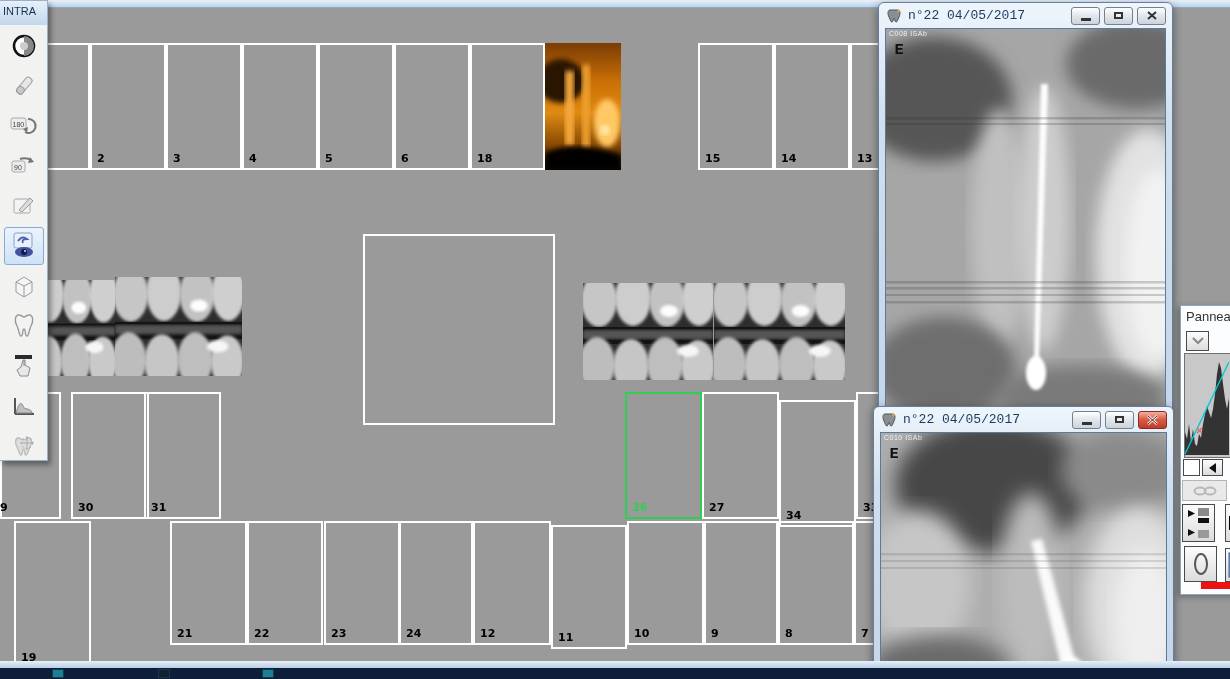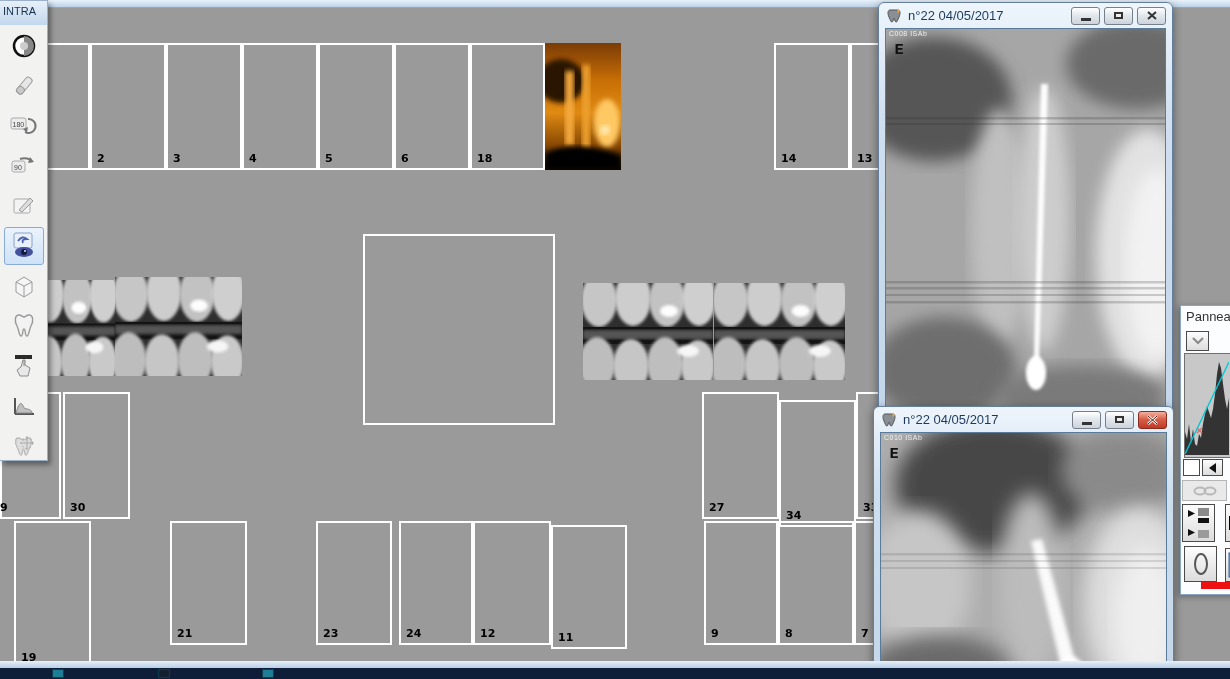--- a/index.html
+++ b/index.html
@@ -21,21 +21,21 @@
   
   .toolbar{position:absolute;left:0;top:0;width:47px;height:459px;background:#f2f2f0;
        border:1px solid #9ab0c8;border-left:none;box-shadow:3px 4px 5px rgba(0,0,0,.38);z-index:20;}
   .tb-head{height:24px;background:linear-gradient(#e7f0fa,#c2d7ec);color:#16334f;
        font-size:11px;padding:4px 8px 0 3px;box-sizing:border-box;}
   .ticon{width:38px;height:36px;margin:2px auto 2px auto;display:flex;align-items:center;justify-content:center;border:1px solid transparent;border-radius:3px;}
   .ticon.sel{background:linear-gradient(#eaf3fd,#cfe2f6);border-color:#86abd6;}
   
   .win{position:absolute;background:linear-gradient(#eef5fc,#cfdfef 30%,#c4d6e9);
        border:1px solid #64809e;border-radius:6px 6px 0 0;box-shadow:0 3px 10px rgba(0,0,0,.45);z-index:30;}
-  .tbar{height:25px;display:flex;align-items:center;padding:0 6px 0 7px;gap:6px;}
+  .tbar{height:25px;display:flex;align-items:center;padding:0 6px 0 7px;gap:6px;font-family:Liberation Mono, monospace;}
   .ttl{font-size:13px;color:#1c3a5e;white-space:nowrap;}
   .wbtns{margin-left:auto;display:flex;gap:4px;}
   .wbtn{width:29px;height:18px;border:1px solid #777f88;border-radius:3px;
        background:linear-gradient(#ffffff,#e3e8ee 45%,#ccd3da);display:flex;align-items:center;justify-content:center;box-sizing:border-box;}
   .wbtn.red{background:linear-gradient(#f4b0a0,#dd6síd 0);background:linear-gradient(#f4b0a0,#d85f49 45%,#bf3a26);border-color:#8c2c1c;}
   .g-min{width:10px;height:3px;background:#333;margin-top:7px;}
   .g-max{width:9px;height:7px;border:2px solid #333;box-sizing:border-box;background:#eee;}
   .imgarea{position:absolute;left:6px;right:6px;top:25px;bottom:0;border:1px solid #5a7a9a;
        overflow:hidden;background:#a6a6a6;}
   .imgarea svg{display:block;}
@@ -100,60 +100,75 @@
       </defs>
       <rect width="76" height="127" fill="url(#og)"></rect>
       <ellipse cx="16" cy="38" rx="24" ry="22" fill="#2a1402" filter="url(#ob)"></ellipse>
       <rect x="20" y="28" width="9" height="74" fill="#f5a93c" filter="url(#ob)"></rect>
       <rect x="37" y="22" width="8" height="84" fill="#eda02e" filter="url(#ob)"></rect>
       <ellipse cx="62" cy="80" rx="13" ry="24" fill="#ffc863" filter="url(#ob)"></ellipse>
       <circle cx="60" cy="87" r="5" fill="#ffeab2" filter="url(#ob)"></circle>
       <path d="M0,110 Q30,96 76,112 L76,127 L0,127 Z" fill="#000" filter="url(#ob)"></path>
     </svg>
   </div>
+  <div class="cell" style="left:698px;top:43px;width:76px">
+      <span class="cnum">15</span>
+    </div>
   <div class="cell" style="left:774px;top:43px;width:76px">
       <span class="cnum">14</span>
     </div>
   <div class="cell" style="left:850px;top:43px;width:62px">
       <span class="cnum">13</span>
     </div>
 
   <div class="cell" style="left:0px;top:392px;width:61px">
       <span class="cnum" style="left:-2px">9</span>
     </div>
-  <div class="cell" style="left:63px;top:392px;width:67px">
+  <div class="cell" style="left:71px;top:392px;width:78px">
       <span class="cnum">30</span>
+    </div>
+  <div class="cell" style="left:144px;top:392px;width:77px">
+      <span class="cnum">31</span>
+    </div>
+  <div class="cell green" style="left:625px;top:392px;width:77px">
+      <span class="cnum">36</span>
     </div>
   <div class="cell" style="left:702px;top:392px;width:77px">
       <span class="cnum">27</span>
     </div>
   <div class="cell" style="left:779px;top:400px;width:77px">
       <span class="cnum">34</span>
     </div>
   <div class="cell" style="left:856px;top:392px;width:52px">
       <span class="cnum">33</span>
     </div>
 
   <div class="cell" style="left:14px;top:521px;width:77px;height:148px">
       <span class="cnum">19</span>
     </div>
   <div class="cell" style="left:170px;top:521px;width:77px;height:124px">
       <span class="cnum">21</span>
     </div>
-  <div class="cell" style="left:316px;top:521px;width:76px;height:124px">
+  <div class="cell" style="left:247px;top:521px;width:76px;height:124px">
+      <span class="cnum">22</span>
+    </div>
+  <div class="cell" style="left:324px;top:521px;width:76px;height:124px">
       <span class="cnum">23</span>
     </div>
   <div class="cell" style="left:399px;top:521px;width:74px;height:124px">
       <span class="cnum">24</span>
     </div>
   <div class="cell" style="left:473px;top:521px;width:78px;height:124px">
       <span class="cnum">12</span>
     </div>
   <div class="cell" style="left:551px;top:525px;width:76px;height:124px">
       <span class="cnum">11</span>
+    </div>
+  <div class="cell" style="left:627px;top:521px;width:77px;height:124px">
+      <span class="cnum">10</span>
     </div>
   <div class="cell" style="left:704px;top:521px;width:74px;height:124px">
       <span class="cnum">9</span>
     </div>
   <div class="cell" style="left:778px;top:521px;width:76px;height:124px">
       <span class="cnum">8</span>
     </div>
   <div class="cell" style="left:854px;top:521px;width:54px;height:124px">
       <span class="cnum">7</span>
     </div>

